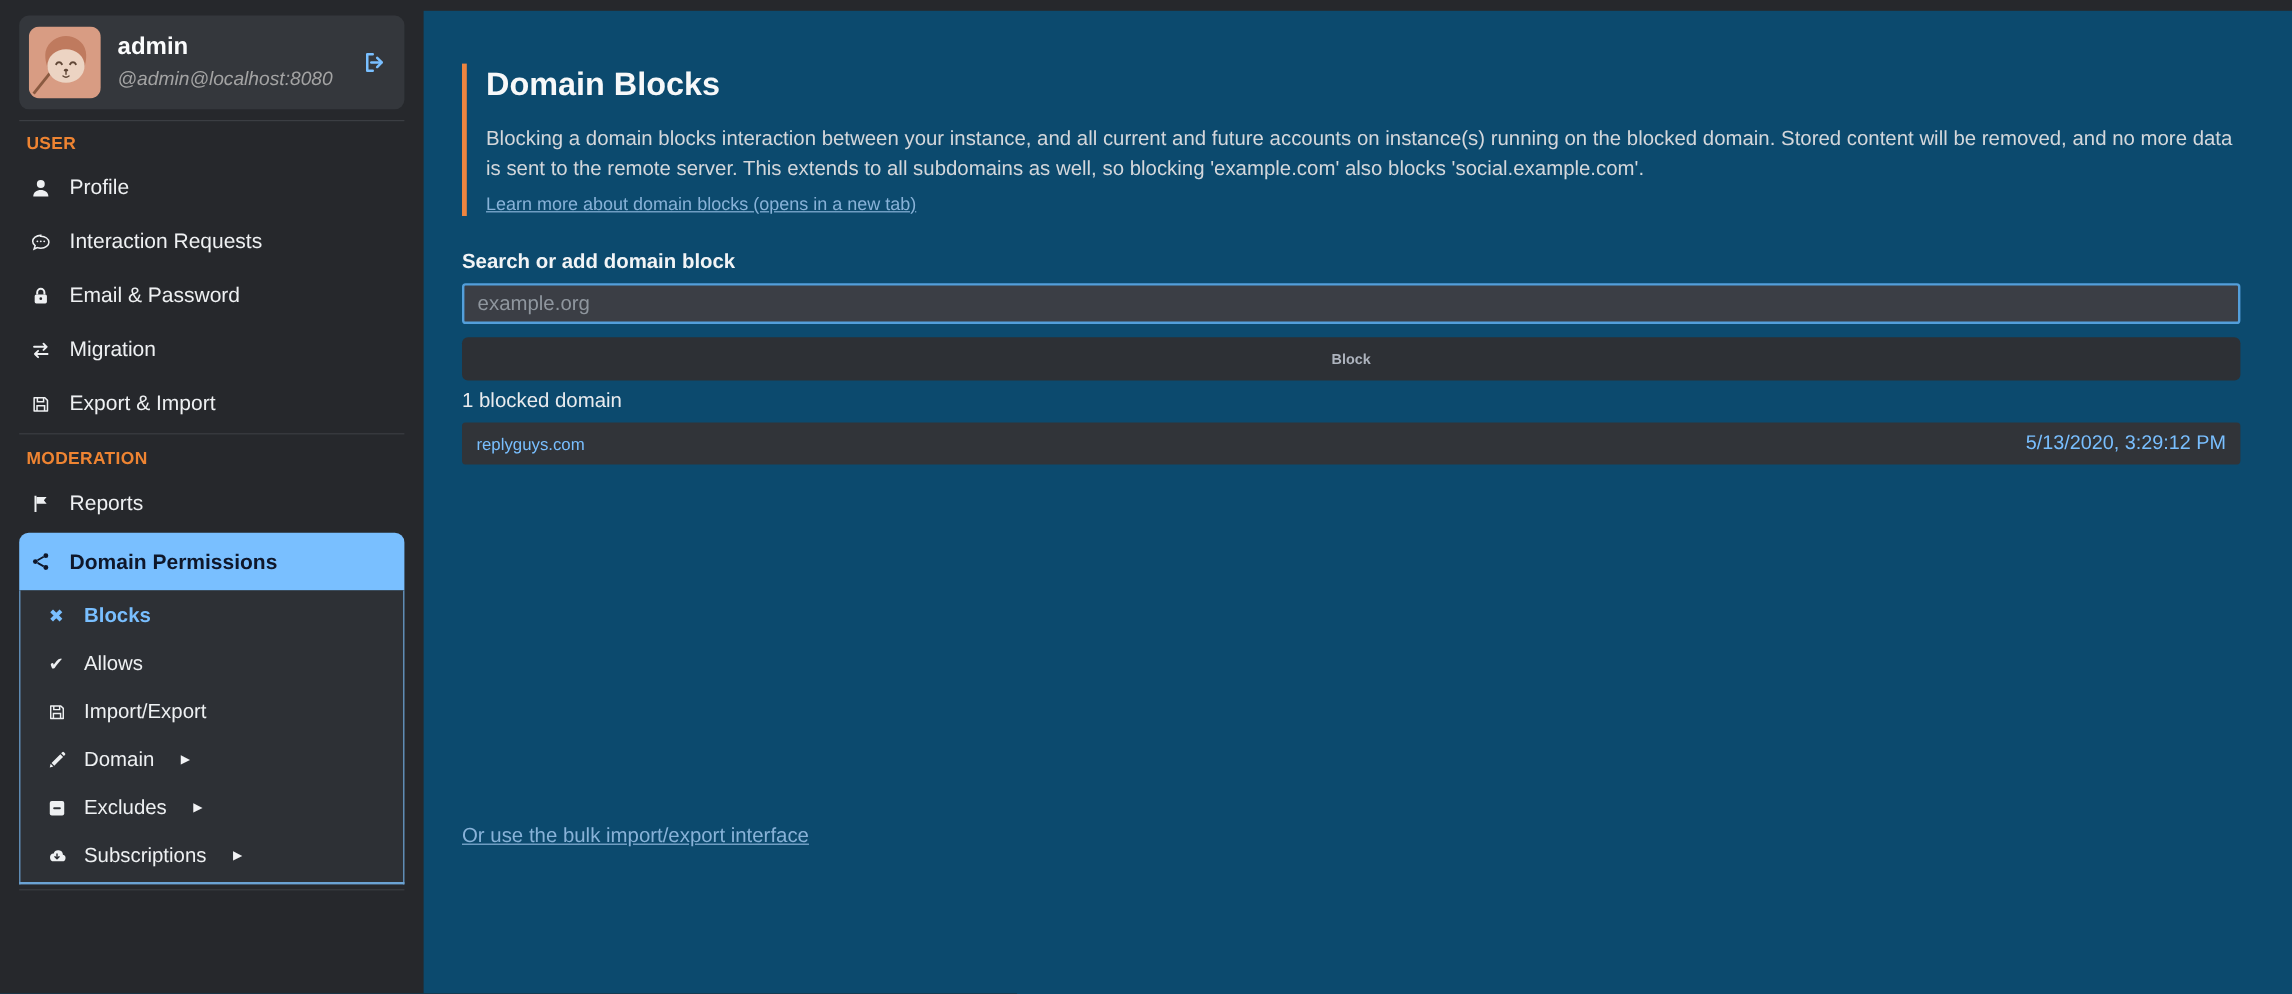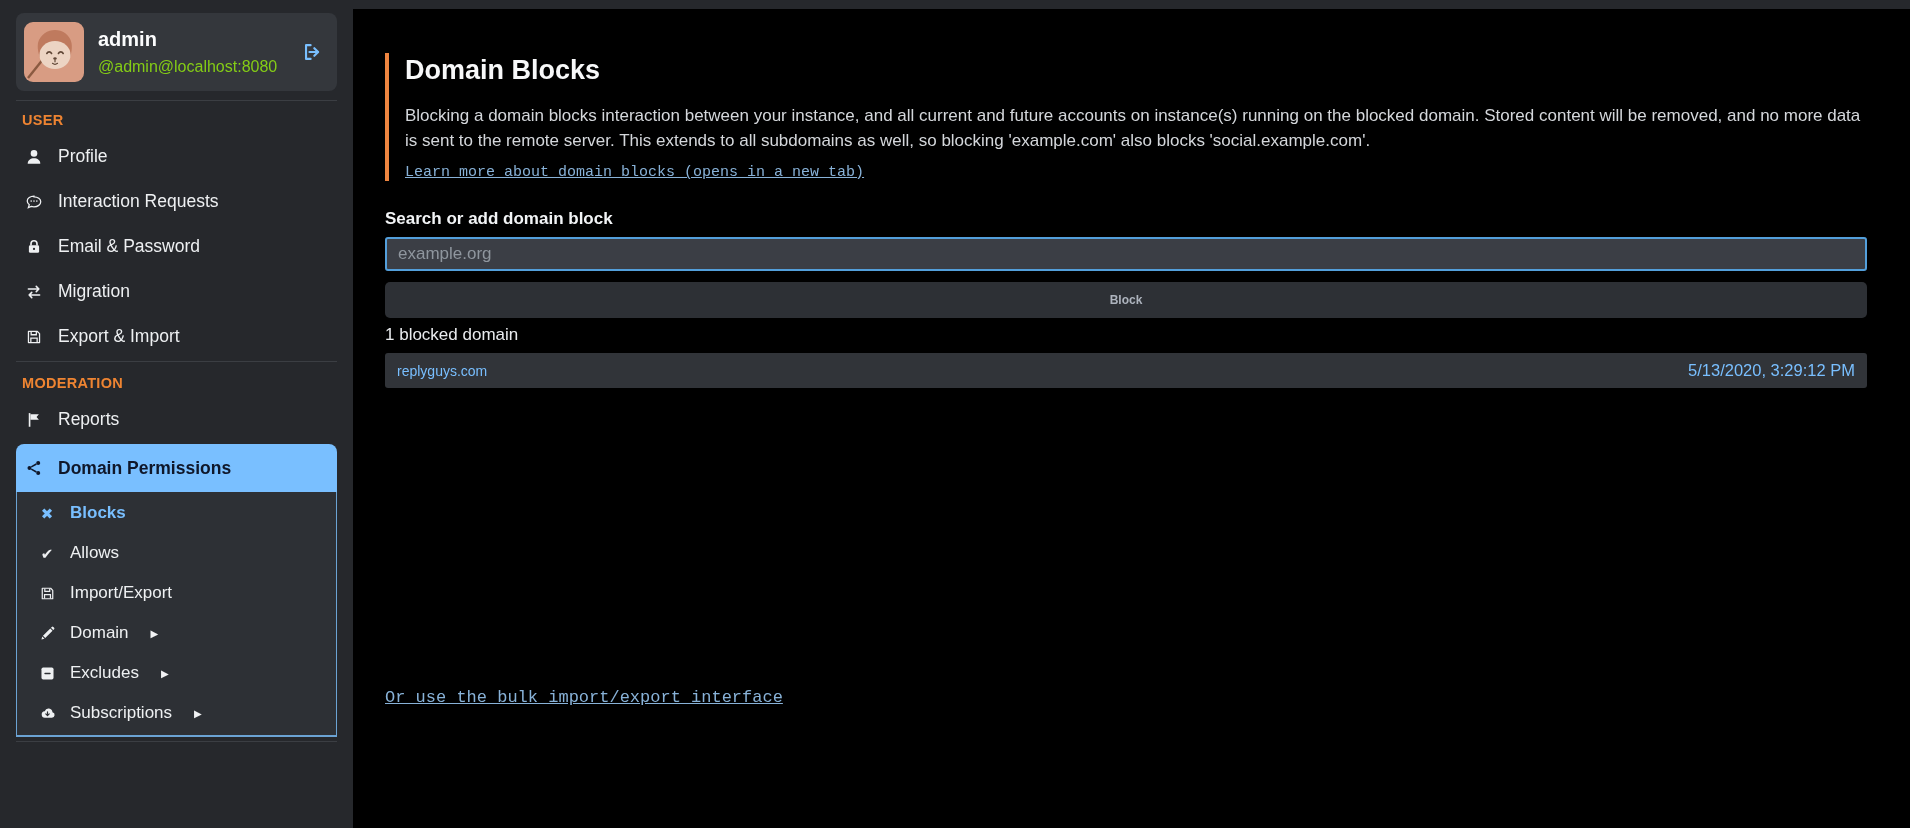--- a/index.html
+++ b/index.html
@@ -14,21 +14,21 @@
   
   .sidebar { flex:0 0 353px; padding:13px 16px 0; }
   .user-card {
     display:flex; align-items:center; gap:14px;
     background:#34373c; border-radius:8px;
     padding:8px 12px 8px 8px; height:78px;
   }
   .avatar { width:60px; height:60px; flex:0 0 60px; }
   .user-meta { display:flex; flex-direction:column; gap:8px; }
   .user-name { font-size:20px; font-weight:bold; color:#fbfcfd; line-height:1.1; }
-  .user-handle { font-size:16px; color:#84cc16; }
+  .user-handle { font-size:16px; color:#a3a3a3;font-style:italic; }
   .logout { margin-left:auto; color:#79bfff; background:none; border:none; padding:2px; cursor:pointer; display:flex; }
   hr.divider { border:none; border-top:1px solid #3b3e43; margin:9px 0; width:100%; }
   .section-label {
     color:#ee8432; font-size:14.5px; font-weight:bold;
     letter-spacing:.3px; margin:10px 6px 5px; line-height:18px;
   }
   .nav-item {
     display:flex; align-items:center; gap:14px;
     height:45px; padding:0 8px; font-size:17.5px; color:#eef0f2;
     cursor:pointer; border-radius:6px;
@@ -45,27 +45,27 @@
   }
   .sub-item {
     display:flex; align-items:center; gap:13px;
     height:40px; padding:0 8px 0 20px; font-size:17px; color:#eef0f2; cursor:pointer;
   }
   .sub-item.active { color:#79bfff; font-weight:bold; }
   .glyph { font-size:15px; line-height:1; width:20px; text-align:center; flex:0 0 20px; }
   .caret { margin-left:9px; font-size:10px; color:#f2f3f5; }
   
   .main {
-    flex:1; margin-top:9px; background:#000000;
+    flex:1; margin-top:9px; background:#0c4a6e;
     padding:44px 43px 0 32px; overflow:hidden;
   }
   .header-block { border-left:4px solid #ee8540; padding-left:16px; margin:0 0 28px; }
   .header-block h1 { margin:0 0 16px; font-size:27px; line-height:34px; color:#f7f8f9; }
   .header-block p { margin:0 0 9px; font-size:17px; line-height:25px; color:#d4d7db; }
-  a.link { color:#88b2d8; text-decoration:underline; cursor:pointer;font-family:Liberation Mono, monospace; }
+  a.link { color:#88b2d8; text-decoration:underline; cursor:pointer; }
   .learn-more { font-size:15px; }
   .search-label { display:block; font-size:17px; font-weight:bold; color:#f2f4f6; margin:0 0 8px; }
   .domain-input {
     width:100%; height:34px; background:#3b3e45;
     border:2px solid #539fdb; border-radius:3px;
     color:#c8ccd2; font-size:17px; padding:0 11px; outline:none;
     font-family:inherit;
   }
   .domain-input::placeholder { color:#8f969e; }
   .block-btn {

